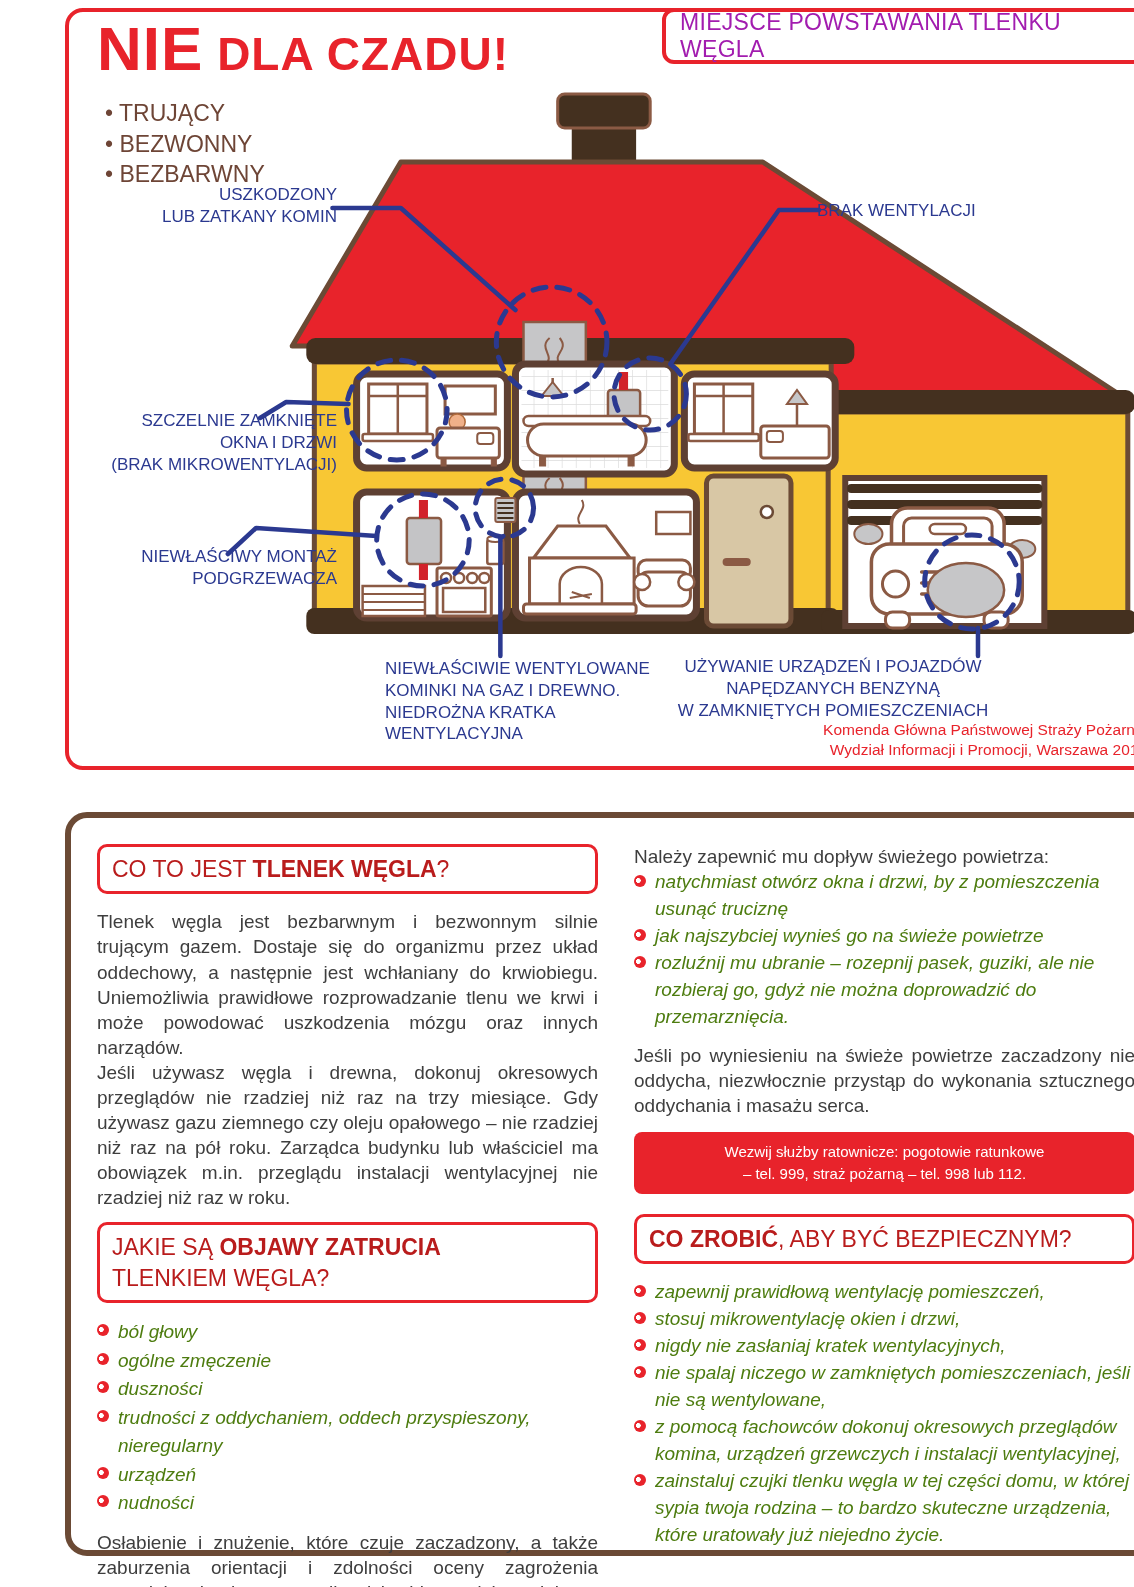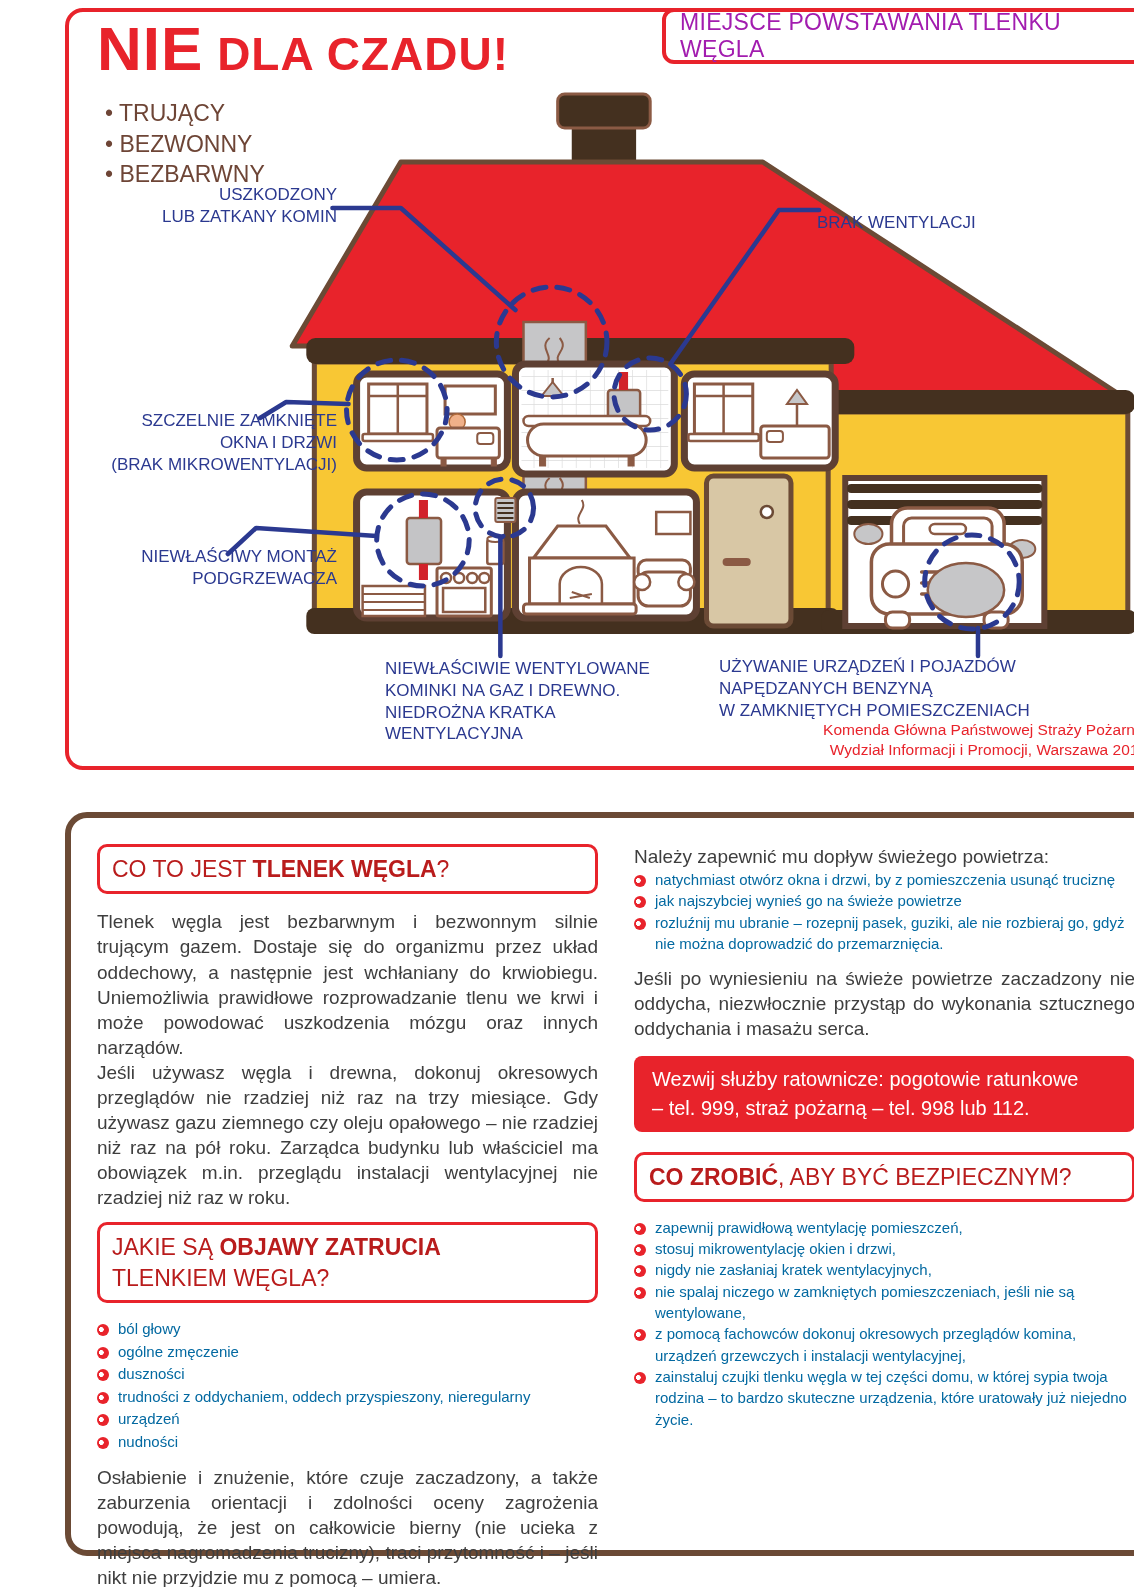--- a/index.html
+++ b/index.html
@@ -16,45 +16,45 @@
 
   .traits{position:absolute;left:32px;top:82px;margin:4px;padding:0;list-style:none;}
   .traits li{font-size:23px;color:#6E4536;line-height:1.33;font-weight:500;}
   .traits li::before{content:"• ";color:#6E4536;}
 
   .loc-box{position:absolute;top:-4px;right:-4px;width:505px;height:56px;background:#fff;border:4px solid #E8232B;border-radius:12px;display:flex;align-items:center;padding:0 14px;box-sizing:border-box;}
   .loc-box span{font-size:23px;color:#a21caf;letter-spacing:.3px;}
 
   .lbl{position:absolute;color:#2B3990;font-size:17px;line-height:1.28;white-space:pre-line;font-weight:500;}
   .lbl-chimney{right:826px;top:172px;text-align:right;}
-  .lbl-vent{left:748px;top:200px;}
+  .lbl-vent{left:748px;top:188px;}
   .lbl-windows{right:826px;top:398px;text-align:right;}
   .lbl-heater{right:826px;top:534px;text-align:right;}
   .lbl-fireplace{left:316px;top:646px;text-align:left;}
-  .lbl-engines{left:650px;top:644px;width:332px;}
+  .lbl-engines{left:598px;top:644px;width:332px;text-align:center;}
   .credit{position:absolute;right:16px;bottom:6px;text-align:right;color:#E8232B;font-size:15.5px;line-height:1.3;white-space:pre-line;}
 
   
   .bottom-box{margin:42px 12px 0 20px;height:686px;border:6px solid #6B4A35;border-radius:22px;padding:26px 26px 20px 26px;display:grid;grid-template-columns:1fr 1fr;column-gap:36px;background:#fff;}
   .col{min-width:0;}
 
   .h-box{border:3px solid #E8232B;border-radius:10px;padding:7px 12px;color:#b91c1c;font-size:23px;line-height:1.32;margin:0 0 15px 0;white-space:pre-line;}
   .h-box .b{font-weight:bold;}
 
   .body-text{color:#3E3E3E;font-size:19px;line-height:1.32;text-align:justify;margin:0 0 12px 0;}
   .body-text.tight{margin-bottom:0;}
   .intro-line{color:#3E3E3E;font-size:19px;line-height:1.32;margin:0;}
 
   ul.dots{list-style:none;margin:0 0 12px 0;padding:0;}
-  ul.dots li{display:flex;gap:9px;color:#0369a1;font-size:15px;line-height:1.42;}
+  ul.dots li{display:flex;gap:9px;color:#4d7c0f;font-size:19px;line-height:1.42;font-style:italic;}
   ul.dots .dot{flex:0 0 auto;width:12px;height:12px;border-radius:50%;margin-top:6px;
       background:radial-gradient(circle at 36% 46%, #ffffff 0 2.2px, #E8232B 2.6px);}
   ul.dots.spread li{line-height:1.5;}
 
-  .alert-box{background:#E8232B;color:#fff;border-radius:8px;padding:9px 18px;font-size:20px;line-height:1.45;white-space:pre-line;margin:14px 0 20px 0;}
+  .alert-box{background:#E8232B;color:#fff;border-radius:8px;padding:9px 18px;font-size:15px;line-height:1.45;white-space:pre-line;margin:14px 0 20px 0;text-align:center;}
 </style>
 </head>
 <body>
 
 <div class="poster">
 
   <section class="top-box">
 
     <svg class="house-svg" viewBox="0 0 1088 754" preserveAspectRatio="none">
       <defs>

